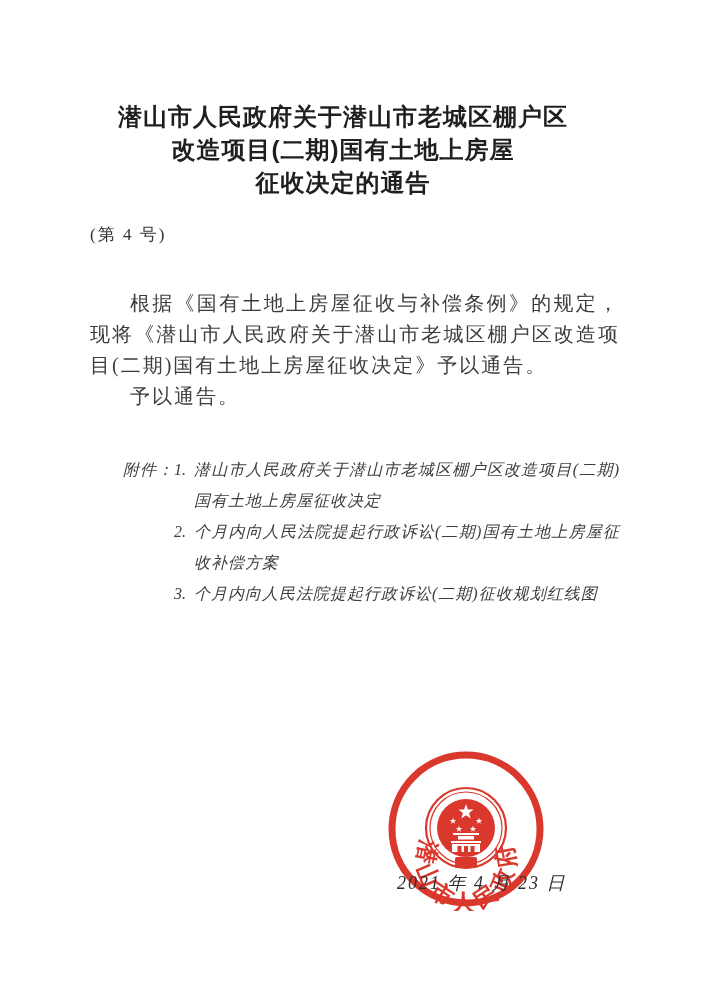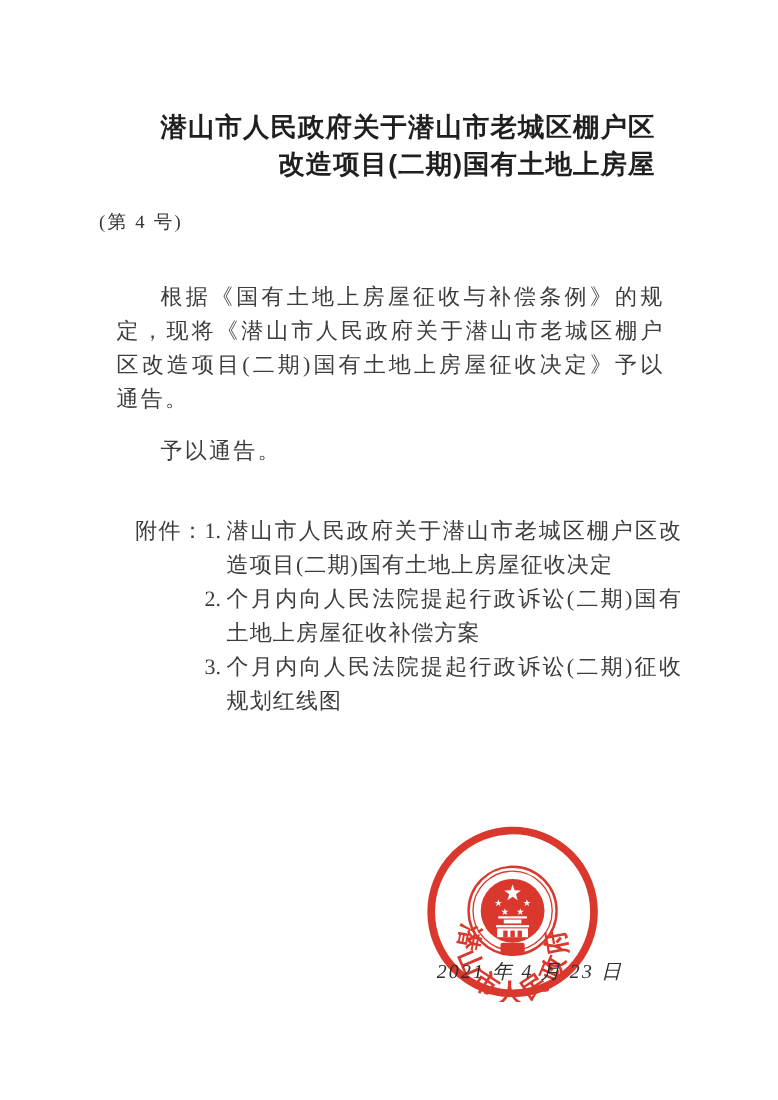--- a/index.html
+++ b/index.html
@@ -11,21 +11,21 @@
     overflow: hidden;
     font-family: "Liberation Serif", serif;
     color: #3d3d3d;
   }
   .content {
     padding: 0 87px 0 90px;
   }
   .doc-title {
     margin: 100px 0 0 0;
     padding-right: 24px;
-    text-align: right;
+    text-align: center;
     font-family: "Liberation Sans", sans-serif;
     font-weight: bold;
     font-size: 24px;
     line-height: 33px;
     letter-spacing: 1px;
     color: #1f1f1f;
   }
   .doc-number {
     margin-top: 24px;
     padding-right: 40px;
@@ -34,29 +34,30 @@
     color: #333333;
   }
   .doc-body {
     margin-top: 42px;
     font-size: 20px;
     line-height: 31px;
     letter-spacing: 2px;
     text-align: justify;
   }
   .doc-body p {
-    margin: 16px;
+    margin: 0;
     text-indent: 2em;
   }
   .attachments {
     margin: 42px 0 16px 33px;
     display: flex;
-    font-size: 20px;
+    font-size: 16px;
     line-height: 31px;
     letter-spacing: 1px;
+    font-style: italic;
   }
   .att-label { flex: none; }
   .att-list { flex: 1; min-width: 0; }
   .att-item { display: flex; }
   .att-num { flex: none; width: 20px; letter-spacing: 0; }
   .att-text { flex: 1; text-align: justify; }
   .seal {
     position: absolute;
     left: 387px;
     top: 749px;
@@ -84,20 +85,21 @@
 </style>
 </head>
 <body>
 
 <div class="page">
   <div class="content">
 
     <h1 class="doc-title">
       <div>潜山市人民政府关于潜山市老城区棚户区</div>
       <div>改造项目(二期)国有土地上房屋</div>
+      <div>征收决定的通告</div>
     </h1>
 
     <div class="doc-number">(第 4 号)</div>
 
     <div class="doc-body">
       <p>根据《国有土地上房屋征收与补偿条例》的规定，现将《潜山市人民政府关于潜山市老城区棚户区改造项目(二期)国有土地上房屋征收决定》予以通告。</p>
       <p>予以通告。</p>
     </div>
 
     <div class="attachments">

